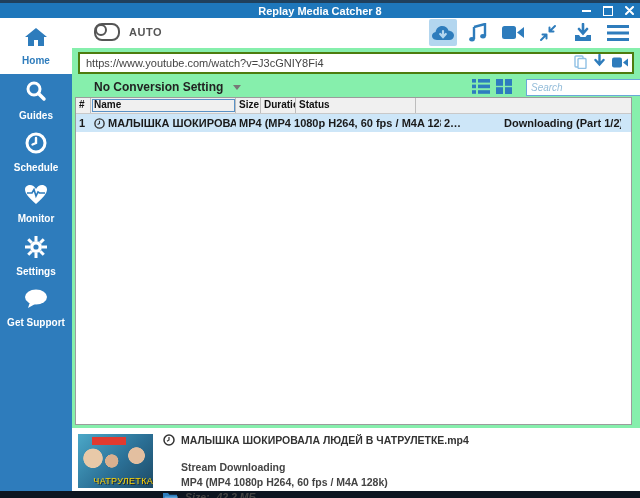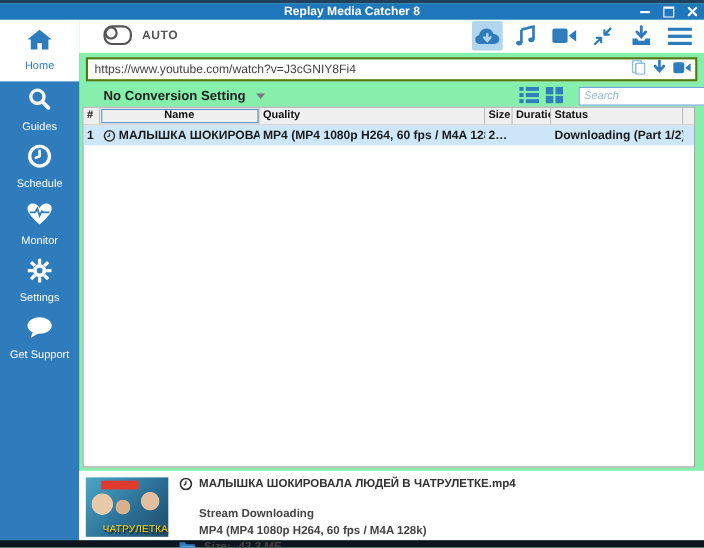--- a/index.html
+++ b/index.html
@@ -12,21 +12,21 @@
   .titlebar .title{color:#fff;font-size:11px;font-weight:bold;}
   .winctl{position:absolute;top:3px;height:15px;display:flex;align-items:center;gap:12px;right:6px;}
   .btn-min{width:9px;height:2px;background:#fff;}
   .btn-max{width:8px;height:7px;border:1px solid #fff;border-top:2px solid #fff;}
   .btn-close svg{display:block;}
   .frame-bottom{position:absolute;left:0;top:491px;width:640px;height:7px;background:#0d1520;}
 
   
   .sidebar{position:absolute;left:0;top:18px;width:72px;height:473px;background:#2e7cbc;}
   .side-item{width:72px;display:flex;flex-direction:column;align-items:center;justify-content:center;gap:4px;cursor:pointer;}
-  .side-item .lbl{font-size:10px;font-weight:normal;color:#fff;}
+  .side-item .lbl{font-size:10px;font-weight:bold;color:#fff;}
   .side-item.active{background:#fff;}
   .side-item.active .lbl{color:#2e7cbc;}
   .s-home{height:56px;}
   .s-other{height:52px;}
 
   
   .toolbar{position:absolute;left:72px;top:18px;width:568px;height:30px;background:#fff;}
   .auto-wrap{position:absolute;left:22px;top:5px;display:flex;align-items:center;gap:9px;}
   .toggle{width:22px;height:14px;border:2px solid #555;border-radius:8px;position:relative;background:#fff;}
   .toggle .knob{position:absolute;left:-1px;top:-1px;width:12px;height:12px;border:2px solid #555;border-radius:50%;background:#fff;box-sizing:border-box;}
@@ -47,21 +47,21 @@
   .caret{width:0;height:0;border-left:4px solid transparent;border-right:4px solid transparent;border-top:5px solid #777;}
   .view-icons{position:absolute;left:384px;top:1px;display:flex;gap:6px;}
   .searchbox{position:absolute;left:438px;top:1px;width:115px;height:17px;border:1px solid #6aa8d8;display:flex;align-items:center;box-sizing:border-box;background:#fff;}
   .searchbox input{flex:1;border:none;outline:none;font-size:10px;font-style:italic;color:#5e95c0;padding:0 4px;font-family:inherit;background:transparent;}
   .searchbox input::placeholder{color:#93bcd9;font-style:italic;}
 
   
   .table{position:absolute;left:75px;top:97px;width:557px;height:328px;border:1px solid #9c9c9c;box-sizing:border-box;background:#fff;}
   .thead{display:flex;height:15px;background:#f0f0f0;border-bottom:1px solid #c9c9c9;}
   .th{font-size:10px;font-weight:bold;color:#111;padding:1px 3px 0 3px;border-right:1px solid #bdbdbd;box-sizing:border-box;overflow:hidden;white-space:nowrap;}
-  .th.focus{outline:1px solid #5a92c6;outline-offset:-2px;text-align:center;}
+  .th.focus{outline:1px solid #5a92c6;outline-offset:-2px;}
   .c-num{width:15px;}.c-name{width:145px;}.c-qual{width:205px;}.c-size{width:25px;}.c-dur{width:35px;}.c-stat{width:120px;}.c-x{width:10px;border-right:none;}
   .trow{display:flex;height:18px;background:#cde6f8;align-items:center;cursor:pointer;}
   .td{font-size:11px;font-weight:bold;color:#1a1a1a;padding:0 3px;box-sizing:border-box;overflow:hidden;white-space:nowrap;display:flex;align-items:center;gap:3px;}
 
   
   .details{position:absolute;left:72px;top:428px;width:568px;height:63px;background:#fff;}
   .thumb{position:absolute;left:6px;top:6px;width:75px;height:54px;overflow:hidden;background:
     radial-gradient(circle at 20% 45%, #e8c9a8 0 14%, transparent 15%),
     radial-gradient(circle at 45% 50%, #d9b08f 0 13%, transparent 14%),
     radial-gradient(circle at 78% 40%, #e3bfa0 0 12%, transparent 13%),
@@ -265,21 +265,20 @@
     <div class="searchbox">
       <input type="text" placeholder="Search" style="">
 
     </div>
   </div>
 
   <div class="table">
     <div class="thead">
       <div class="th c-num">#</div>
       <div class="th c-name focus">Name</div>
-      <div class="th c-qual">Quality</div>
       <div class="th c-size">Size</div>
       <div class="th c-dur">Duration</div>
       <div class="th c-stat">Status</div>
       <div class="th c-x"></div>
     </div>
     <div class="trow">
       <div class="td c-num">1</div>
       <div class="td c-name">
         <span style="display:flex;">
           <svg width="11" height="11" viewBox="0 0 11 11">

